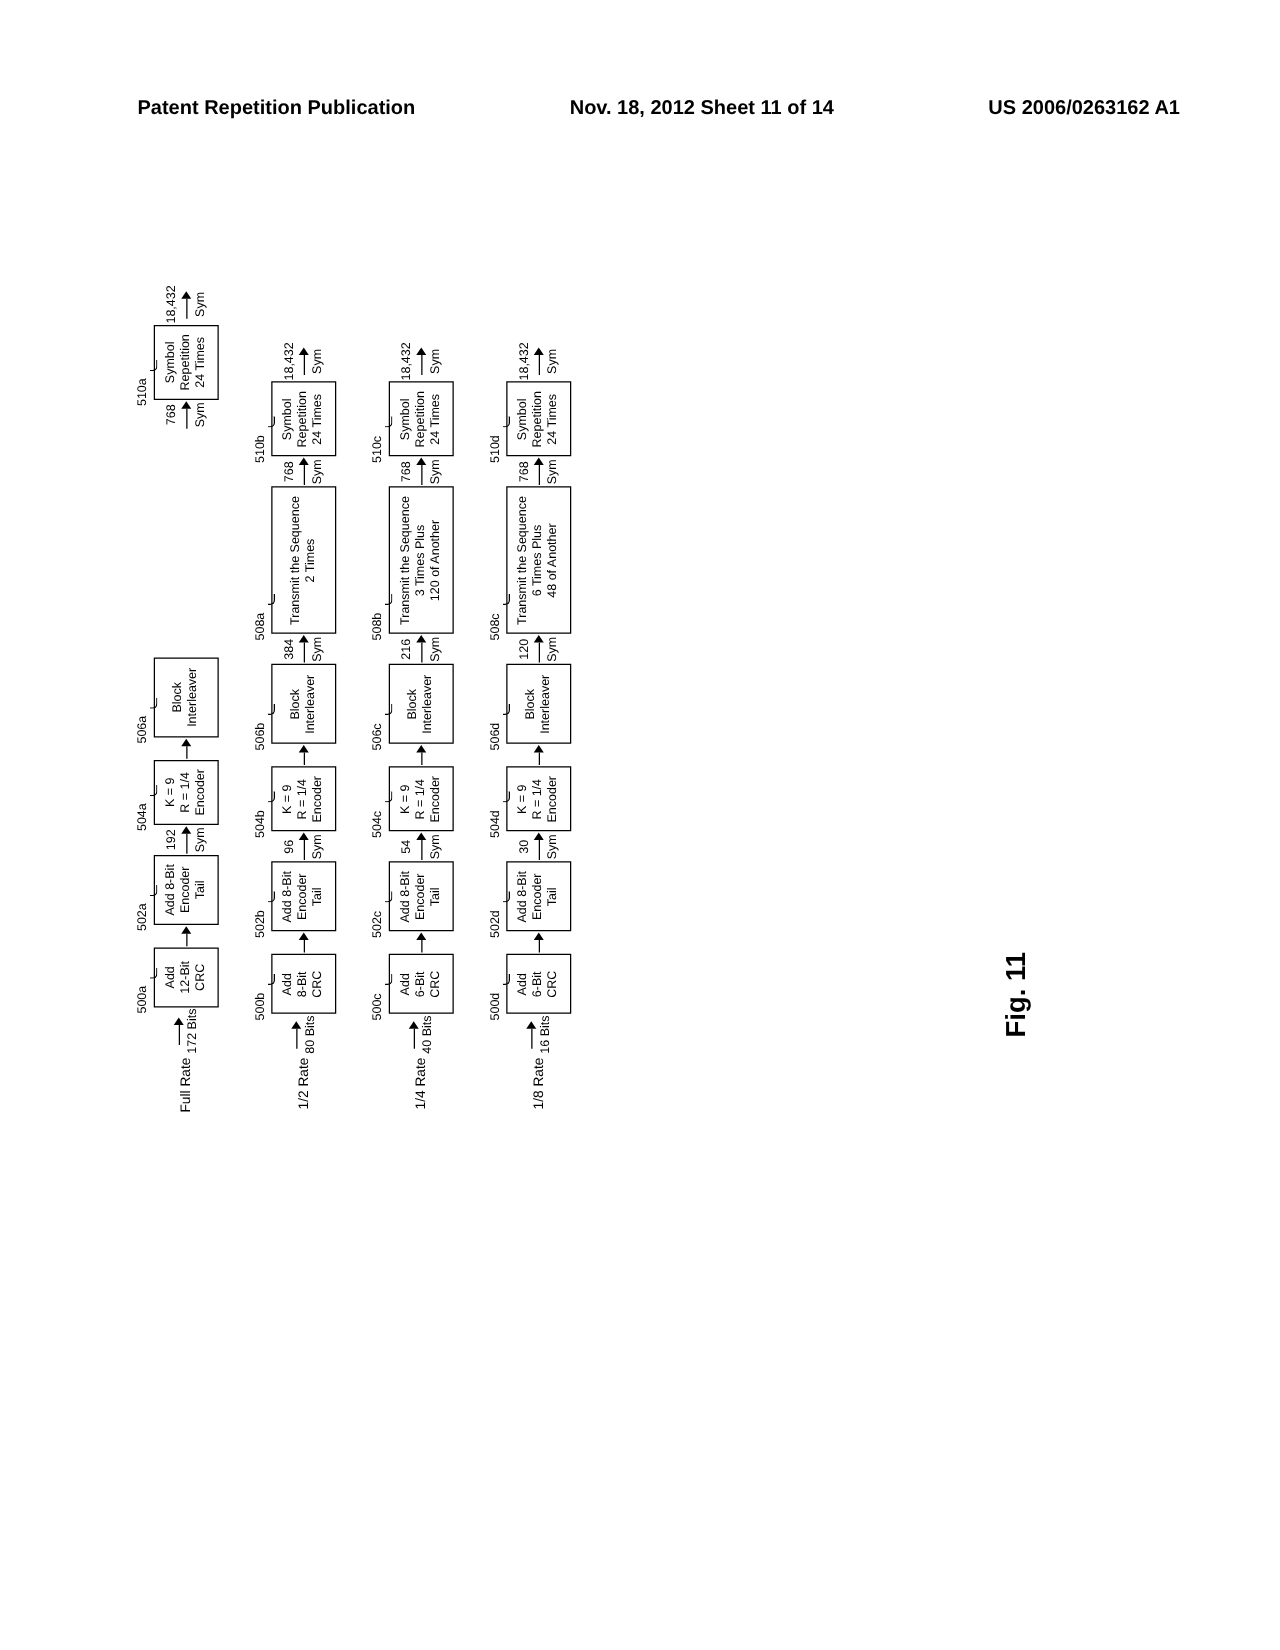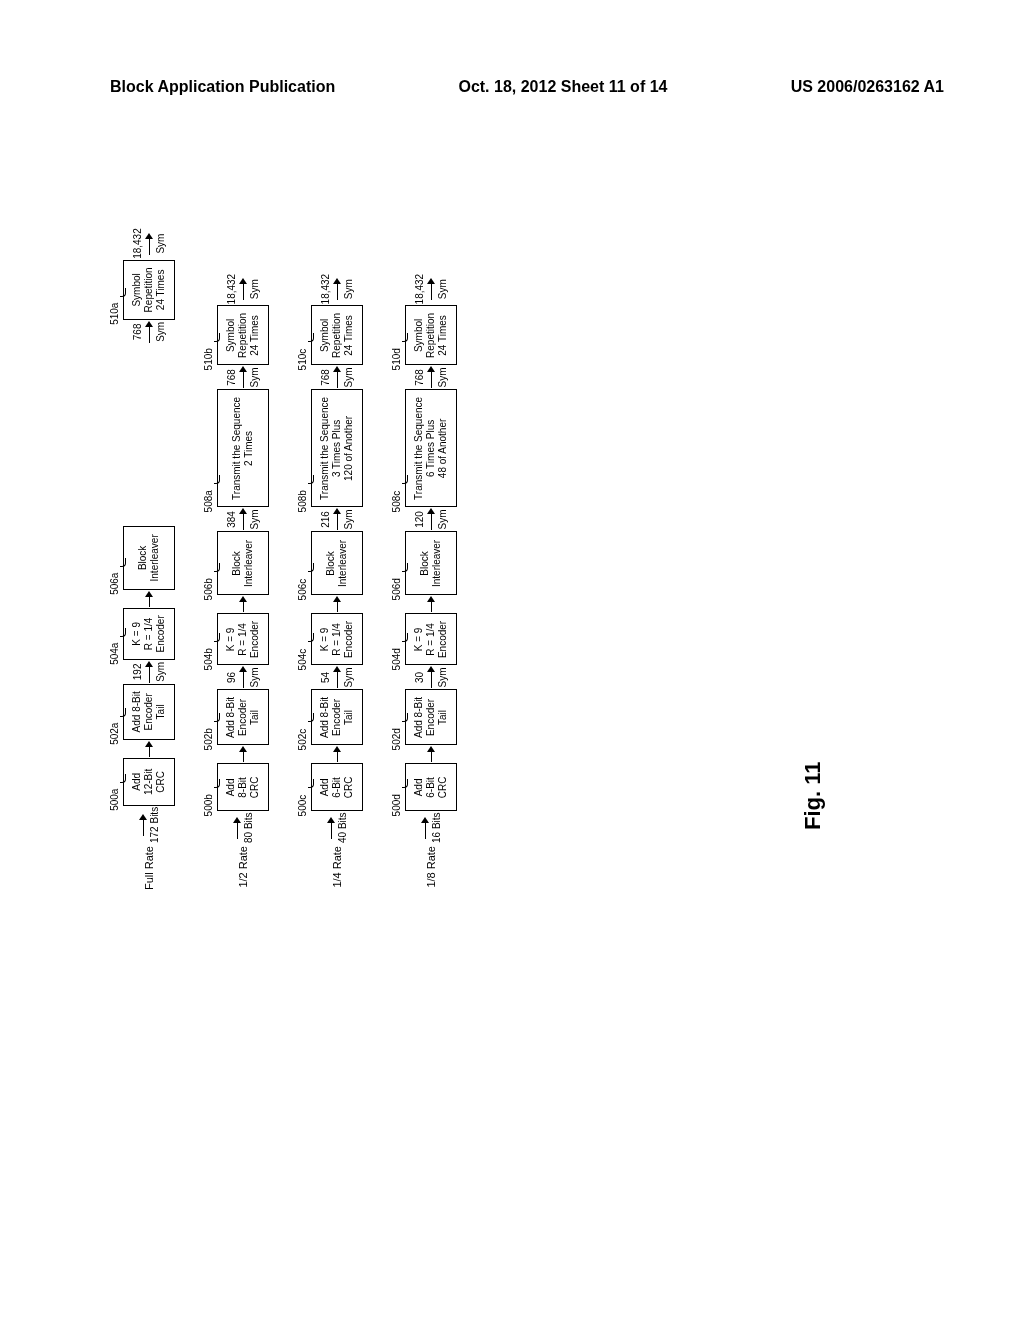--- a/index.html
+++ b/index.html
@@ -126,22 +126,22 @@
     font-weight: bold;
     font-size: 22px;
     transform: rotate(-90deg);
     transform-origin: left top;
   }
 </style>
 </head>
 <body>
 
 <div class="header">
-  <span>Block Application Publication</span>
-  <span>Oct. 18, 2012  Sheet 11 of 14</span>
+  <span>Patent Repetition Publication</span>
+  <span>Nov. 18, 2012  Sheet 11 of 14</span>
   <span>US 2006/0263162 A1</span>
 </div>
 
 <div class="figure-area" id="figure-area">
     <div class="row">
       <div class="input-label">
         <span class="rate">Full Rate</span>
       </div>
       <span class="arrow-with-text">
         <span class="arrow">

